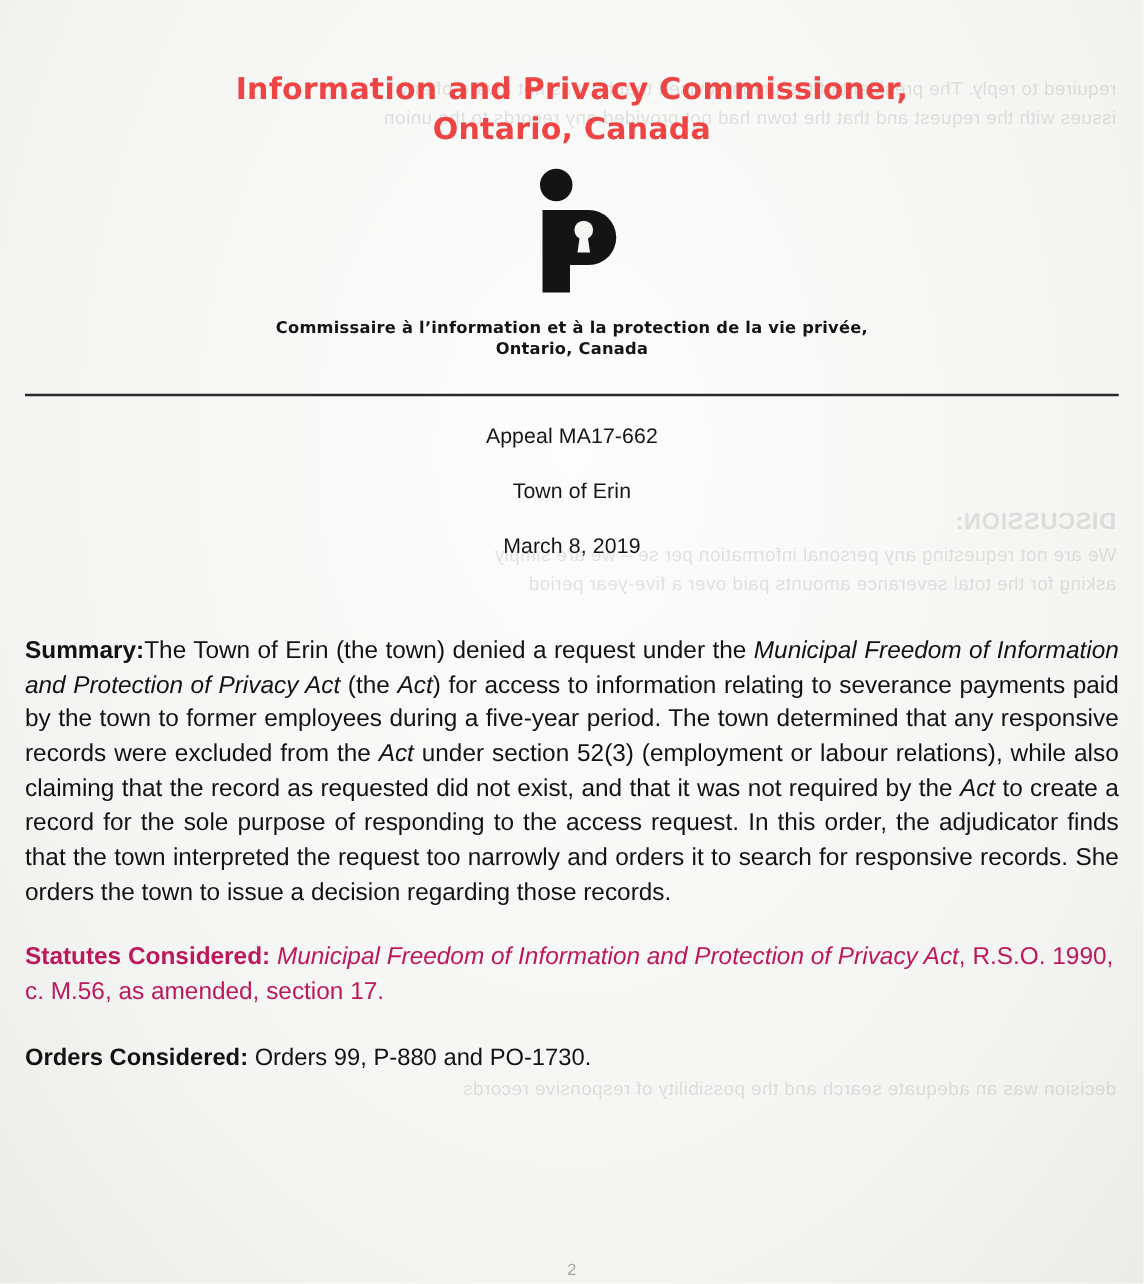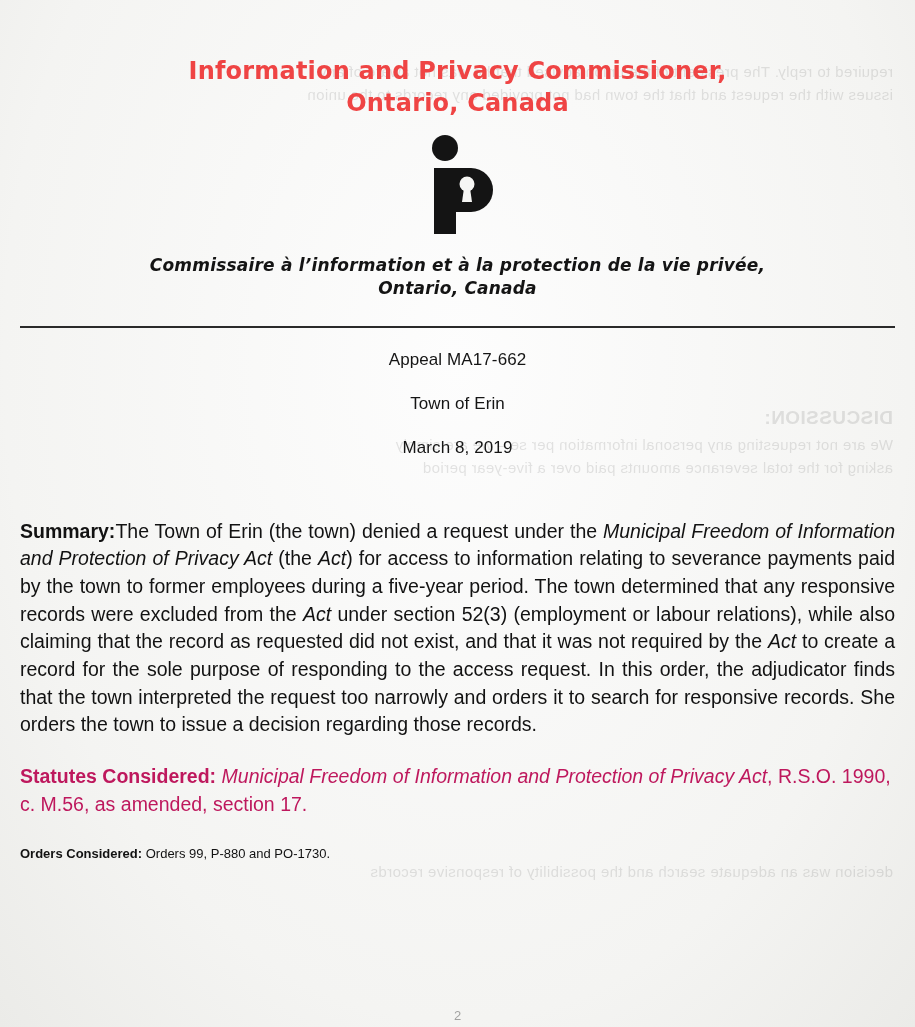--- a/index.html
+++ b/index.html
@@ -74,25 +74,24 @@
     color: #ef4444;
   }
   .logo-wrap {
     margin: 14px 0 12px 0;
     display: flex;
     justify-content: center;
   }
   .masthead .fr {
     font-family: "DejaVu Sans", sans-serif;
     font-weight: bold;
-    font-size: 17px;
+    font-size: 13px;
     letter-spacing: .2px;
     line-height: 1.35;
     color: #141414;
-    font-style: italic;
   }
 
   .rule {
     height: 2px;
     background: #2a2a2a;
     margin: 26px 0 0 0;
   }
 
   .order-title {
     text-align: center;
@@ -125,21 +124,21 @@
 
   .statutes {
     margin-top: 24px;
     font-size: 19.5px;
     line-height: 1.42;
     text-align: left;
     color: #be185d;
   }
   .orders {
     margin-top: 26px;
-    font-size: 13px;
+    font-size: 19px;
     line-height: 1.42;
     color: #121212;
   }
   .page-mark {
     position: absolute;
     bottom: 4px;
     left: 0; right: 0;
     text-align: center;
     font-size: 13px;
     color: rgba(60,60,60,0.45);

